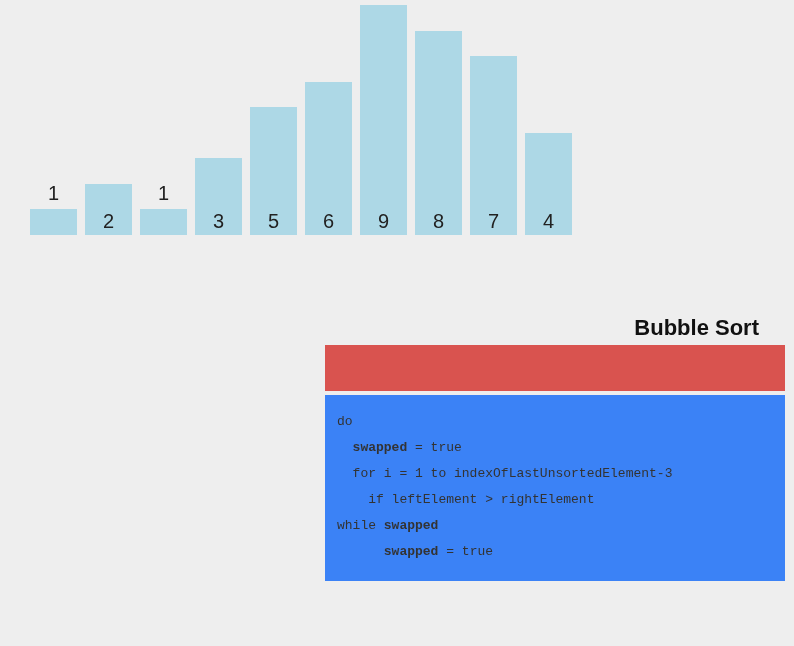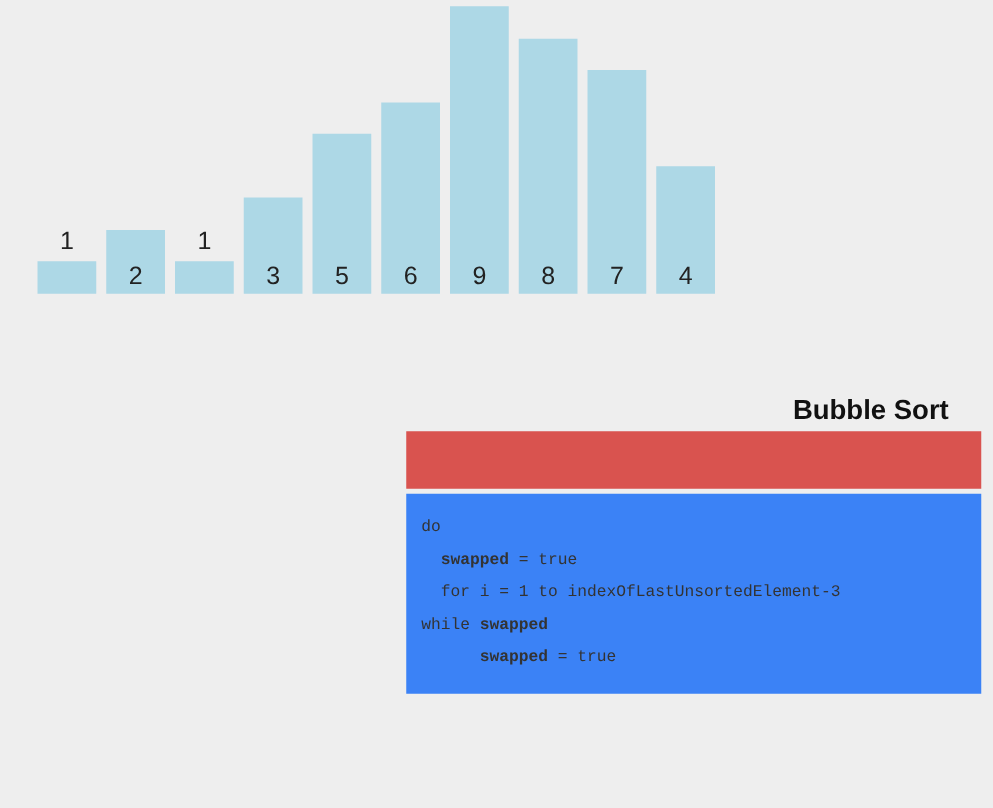--- a/index.html
+++ b/index.html
@@ -137,15 +137,16 @@
 </div>
 
 <div class="algo-title">Bubble Sort</div>
 
 <div class="red-banner"></div>
 
 <div class="code-block">
   <div class="code-line">do</div>
   <div class="code-line"><span>  </span><span class="kw">swapped</span><span> = true</span></div>
   <div class="code-line">  for i = 1 to indexOfLastUnsortedElement-3</div>
+  <div class="code-line">    if leftElement &gt; rightElement</div>
   <div class="code-line"><span>while </span><span class="kw">swapped</span></div>
   <div class="code-line"><span>      </span><span class="kw">swapped</span><span> = true</span></div>
 </div>
 
 </body></html>

